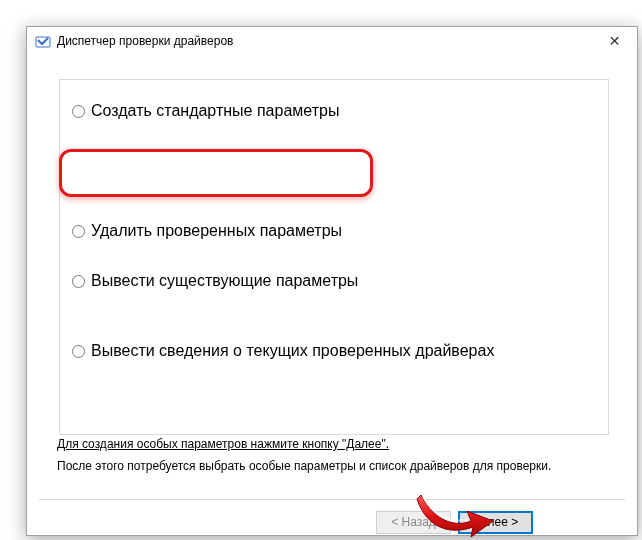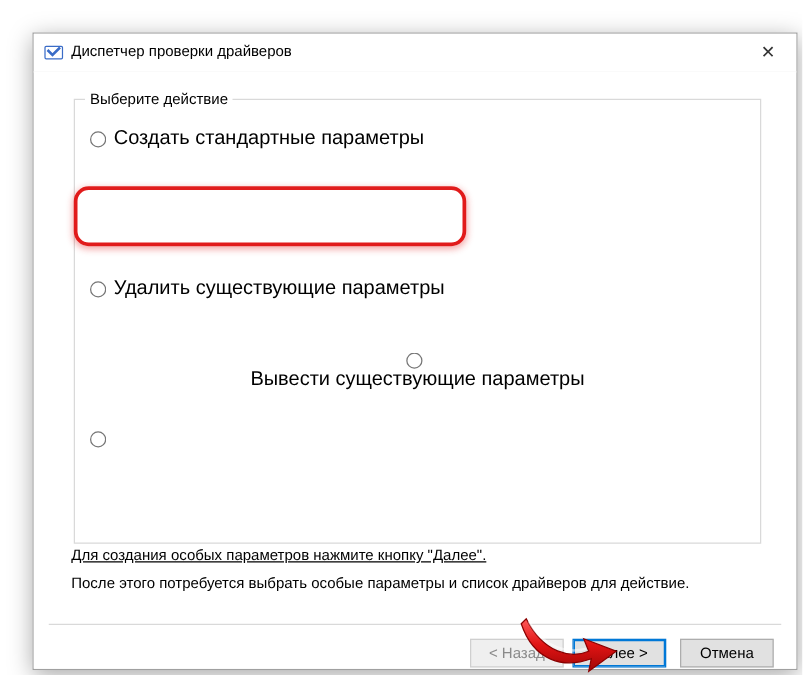--- a/index.html
+++ b/index.html
@@ -18,21 +18,21 @@
   .group-caption{position:absolute;left:8px;top:-8px;background:#fff;padding:0 4px;font-size:12px;color:#000;}
 
   .radio-row{position:absolute;left:12px;right:12px;height:18px;display:flex;align-items:center;}
   .radio-row input[type=radio]{margin:0 6px 0 0;width:13px;height:13px;accent-color:#000;}
   .radio-row label{font-size:16px;color:#000;cursor:default;user-select:none;}
 
   
   .r1{top:22px;}
   .r2{top:82px;}
   .r3{top:142px;}
-  .r4{top:202px;flex-direction:column;}
+  .r4{top:192px;}
   .r5{top:262px;}
 
   
   .focus-dotted{outline:1px dotted #000;outline-offset:0px;padding:0 1px;}
 
   
   .callout{position:absolute;left:32px;top:92px;width:308px;height:42px;border:3px solid #e11b1b;border-radius:12px;box-shadow:0 2px 6px rgba(225,27,27,0.4);pointer-events:none;}
 
   .helptxt{position:absolute;left:30px;right:26px;font-size:12px;color:#000;}
   .help1{top:380px;text-decoration:underline;}
@@ -62,53 +62,52 @@
           <path d="M3 6 L7 10 L13 4" stroke="#3a6cc7" stroke-width="2" fill="none"></path>
         </svg>
       </span>
       <span class="title-text">Диспетчер проверки драйверов</span>
       <div class="close-btn">✕</div>
     </div>
 
     <div class="client">
 
       <fieldset class="group">
-        <span class="group-caption">Выберите действие</span>
 
         <div class="radio-row r1">
           <input type="radio" name="act" style="">
           <label>Создать стандартные параметры</label>
         </div>
 
 
         <div class="radio-row r3">
           <input type="radio" name="act" style="">
-          <label>Удалить существующие параметры</label>
+          <label>Удалить проверенных параметры</label>
         </div>
 
         <div class="radio-row r4">
           <input type="radio" name="act" style="">
           <label>Вывести существующие параметры</label>
         </div>
 
         <div class="radio-row r5">
           <input type="radio" name="act" style="">
+          <label>Вывести сведения о текущих проверенных драйверах</label>
         </div>
       </fieldset>
 
       <div class="callout"></div>
 
       <div class="helptxt help1">Для создания особых параметров нажмите кнопку "Далее".</div>
-      <div class="helptxt help2">После этого потребуется выбрать особые параметры и список драйверов для действие.</div>
+      <div class="helptxt help2">После этого потребуется выбрать особые параметры и список драйверов для проверки.</div>
 
       <div class="sep"></div>
 
       <button class="btn btn-back" disabled="">&lt; Назад</button>
       <button class="btn primary btn-next">Далее &gt;</button>
-      <button class="btn btn-cancel">Отмена</button>
 
       <span class="arrow">
         <svg width="82" height="54" viewBox="0 0 82 54">
           <defs>
             <linearGradient id="rg" x1="0" y1="0" x2="0" y2="1">
               <stop offset="0" stop-color="#ff5a5a"></stop>
               <stop offset="0.5" stop-color="#e01313"></stop>
               <stop offset="1" stop-color="#a00707"></stop>
             </linearGradient>
           </defs>

